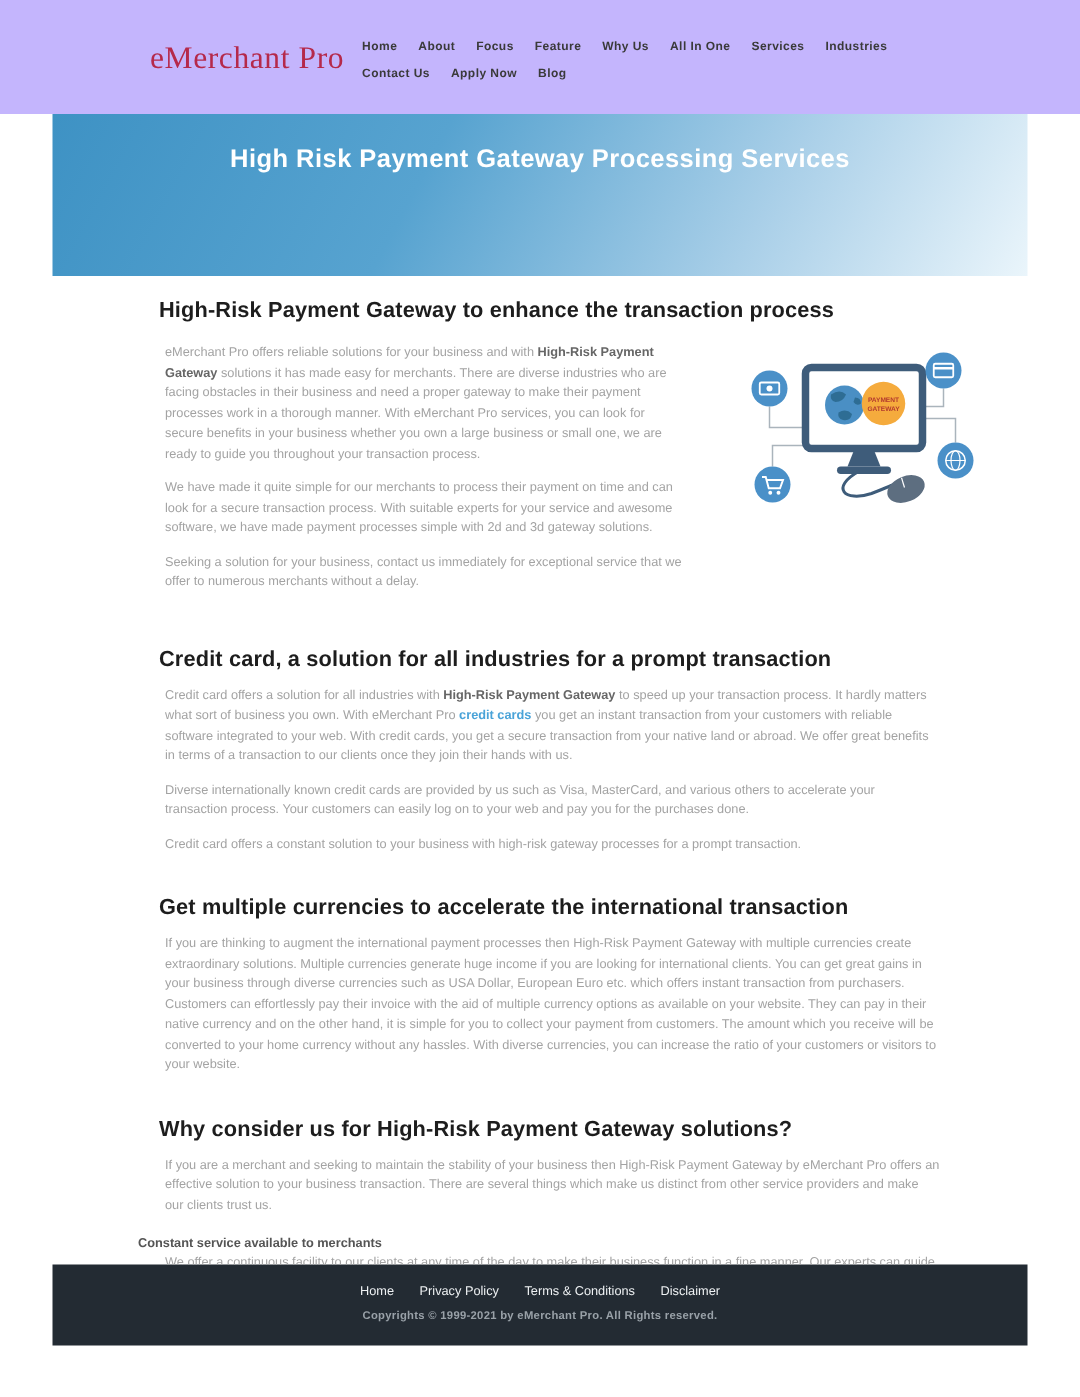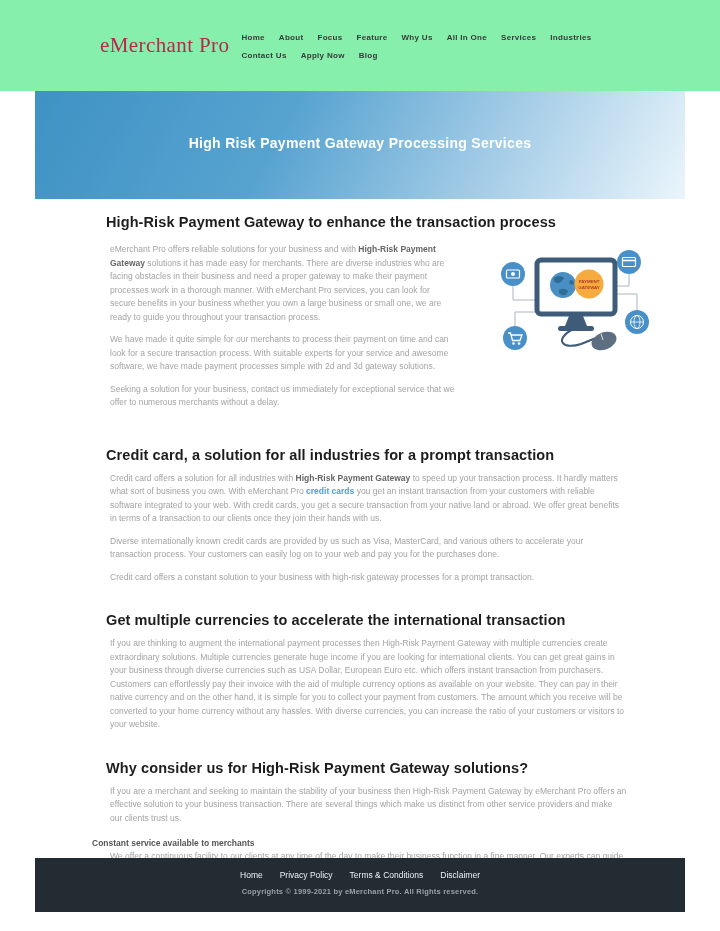--- a/index.html
+++ b/index.html
@@ -2,30 +2,30 @@
 <html><head>
 <meta charset="utf-8">
 <style>
   * { margin:0; padding:0; box-sizing:border-box; }
   html,body { background:#fff; }
   body { font-family:"Liberation Sans", sans-serif; }
   .canvas { width:720px; height:931px; background:#fff; margin:0 auto; position:relative; overflow:hidden; }
   .container { width:650px; margin:0 auto; }
 
   
-  .site-header { height:91px; background:#86efac; }
+  .site-header { height:76px; background:#c4b5fd; }
   .header-inner { display:flex; align-items:center; height:100%; padding-left:100px; }
   .logo { font-family:"Liberation Serif", serif; font-size:21px; color:#b5294b; text-decoration:none; letter-spacing:0.4px; white-space:nowrap; }
   .main-nav { margin-left:12px; display:flex; flex-direction:column; gap:9px; padding-top:2px; }
   .nav-row { display:flex; gap:14px; }
   .nav-row a { font-size:8px; font-weight:700; color:#3a3a3a; text-decoration:none; letter-spacing:0.3px; white-space:nowrap; }
 
   
   .hero { height:108px; background:linear-gradient(118deg,#3e92c4 0%,#57a3d0 38%,#a9cfe8 72%,#eaf5fb 100%); text-align:center; }
-  .hero h1 { padding-top:44px; font-size:14px; font-weight:700; color:#ffffff; letter-spacing:0.3px; }
+  .hero h1 { padding-top:20px; font-size:17px; font-weight:700; color:#ffffff; letter-spacing:0.3px; }
 
   
   .main { height:659px; overflow:hidden; padding:0 40px 0 57px; }
   .main h2 { font-size:14.5px; color:#1d1d1d; margin:28px 14px 4px; letter-spacing:0.1px; }
   .main h2.first { margin-top:15px; }
   .main p { font-size:8.5px; line-height:13.5px; color:#a3a3a3; margin:9px 18px; }
   .main p b { color:#666; font-weight:700; }
   a.text-link { color:#4aa3d8; text-decoration:none;font-weight:bold; }
   .s1-row { display:flex; }
   .s1-text { width:382px; }

